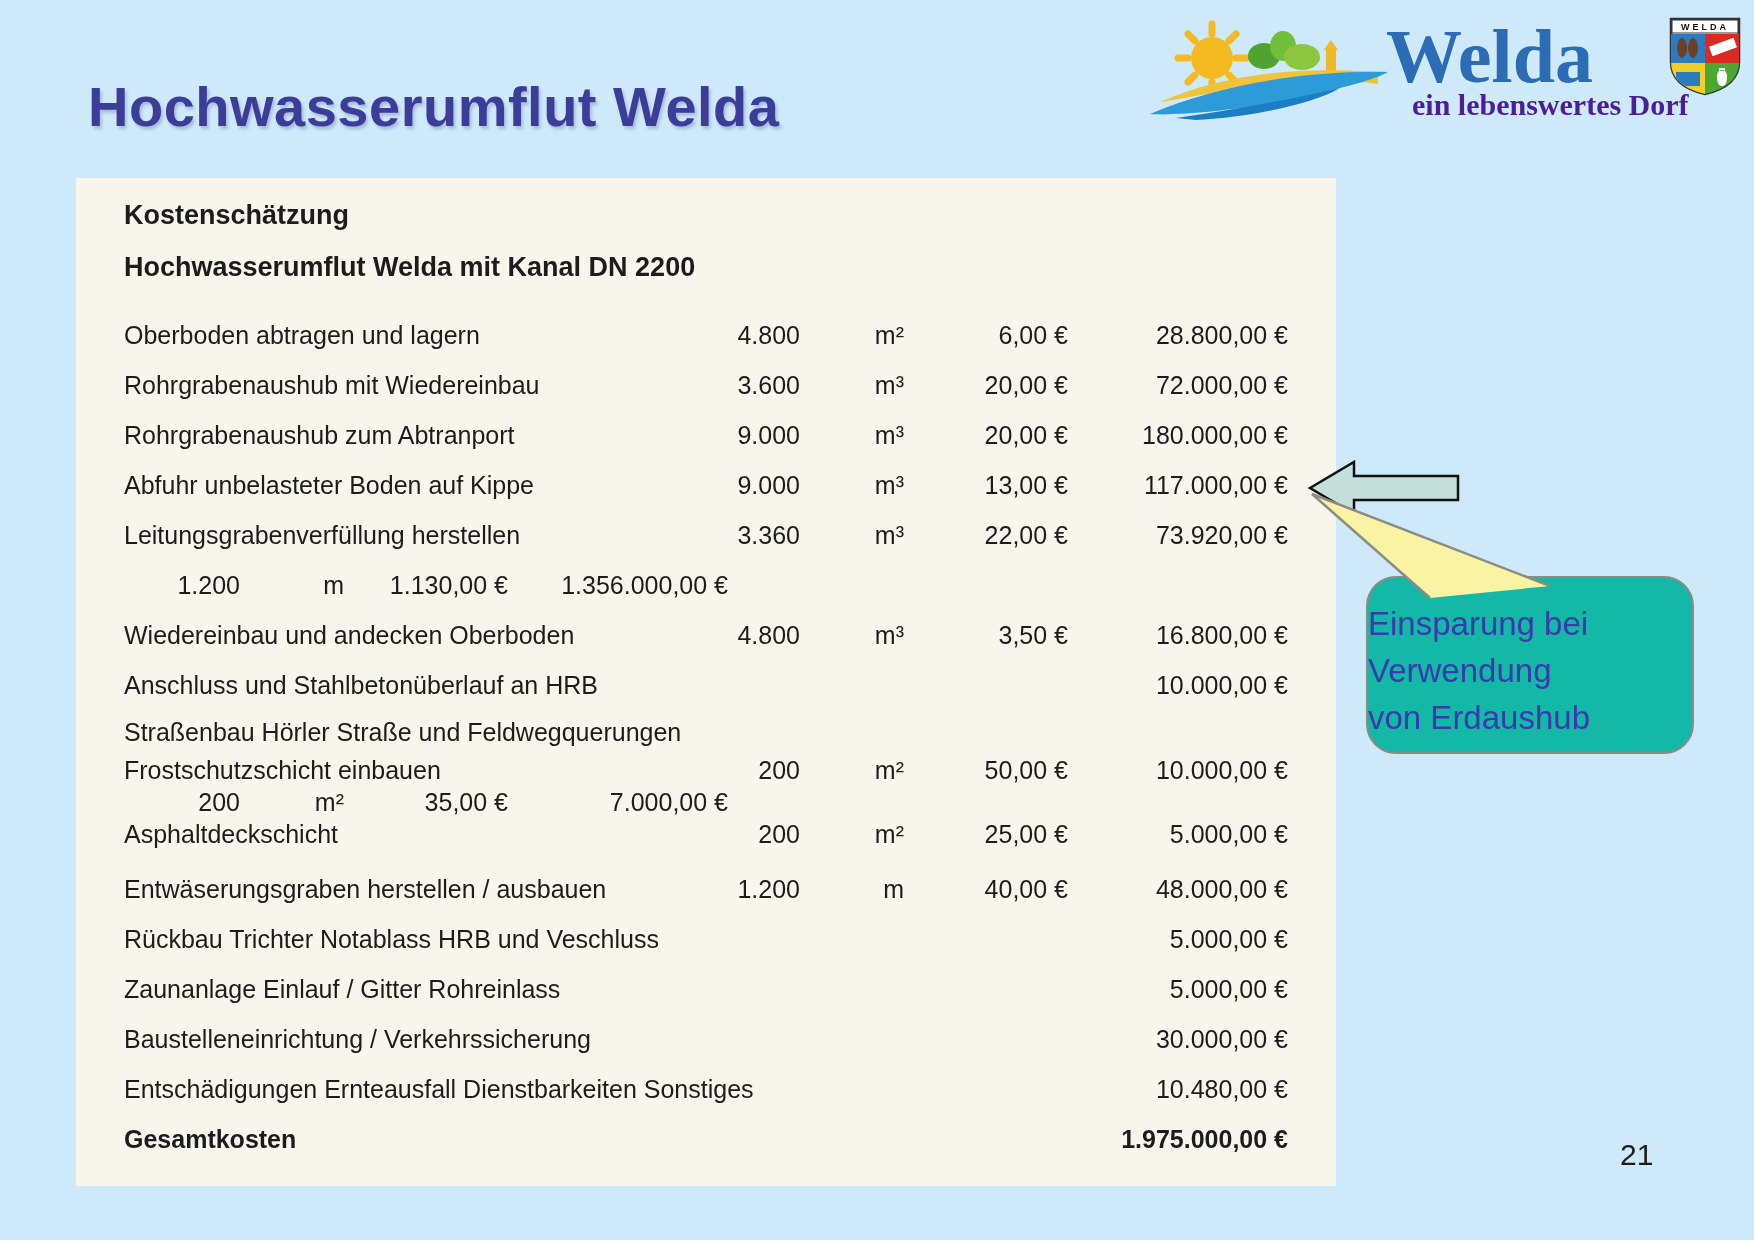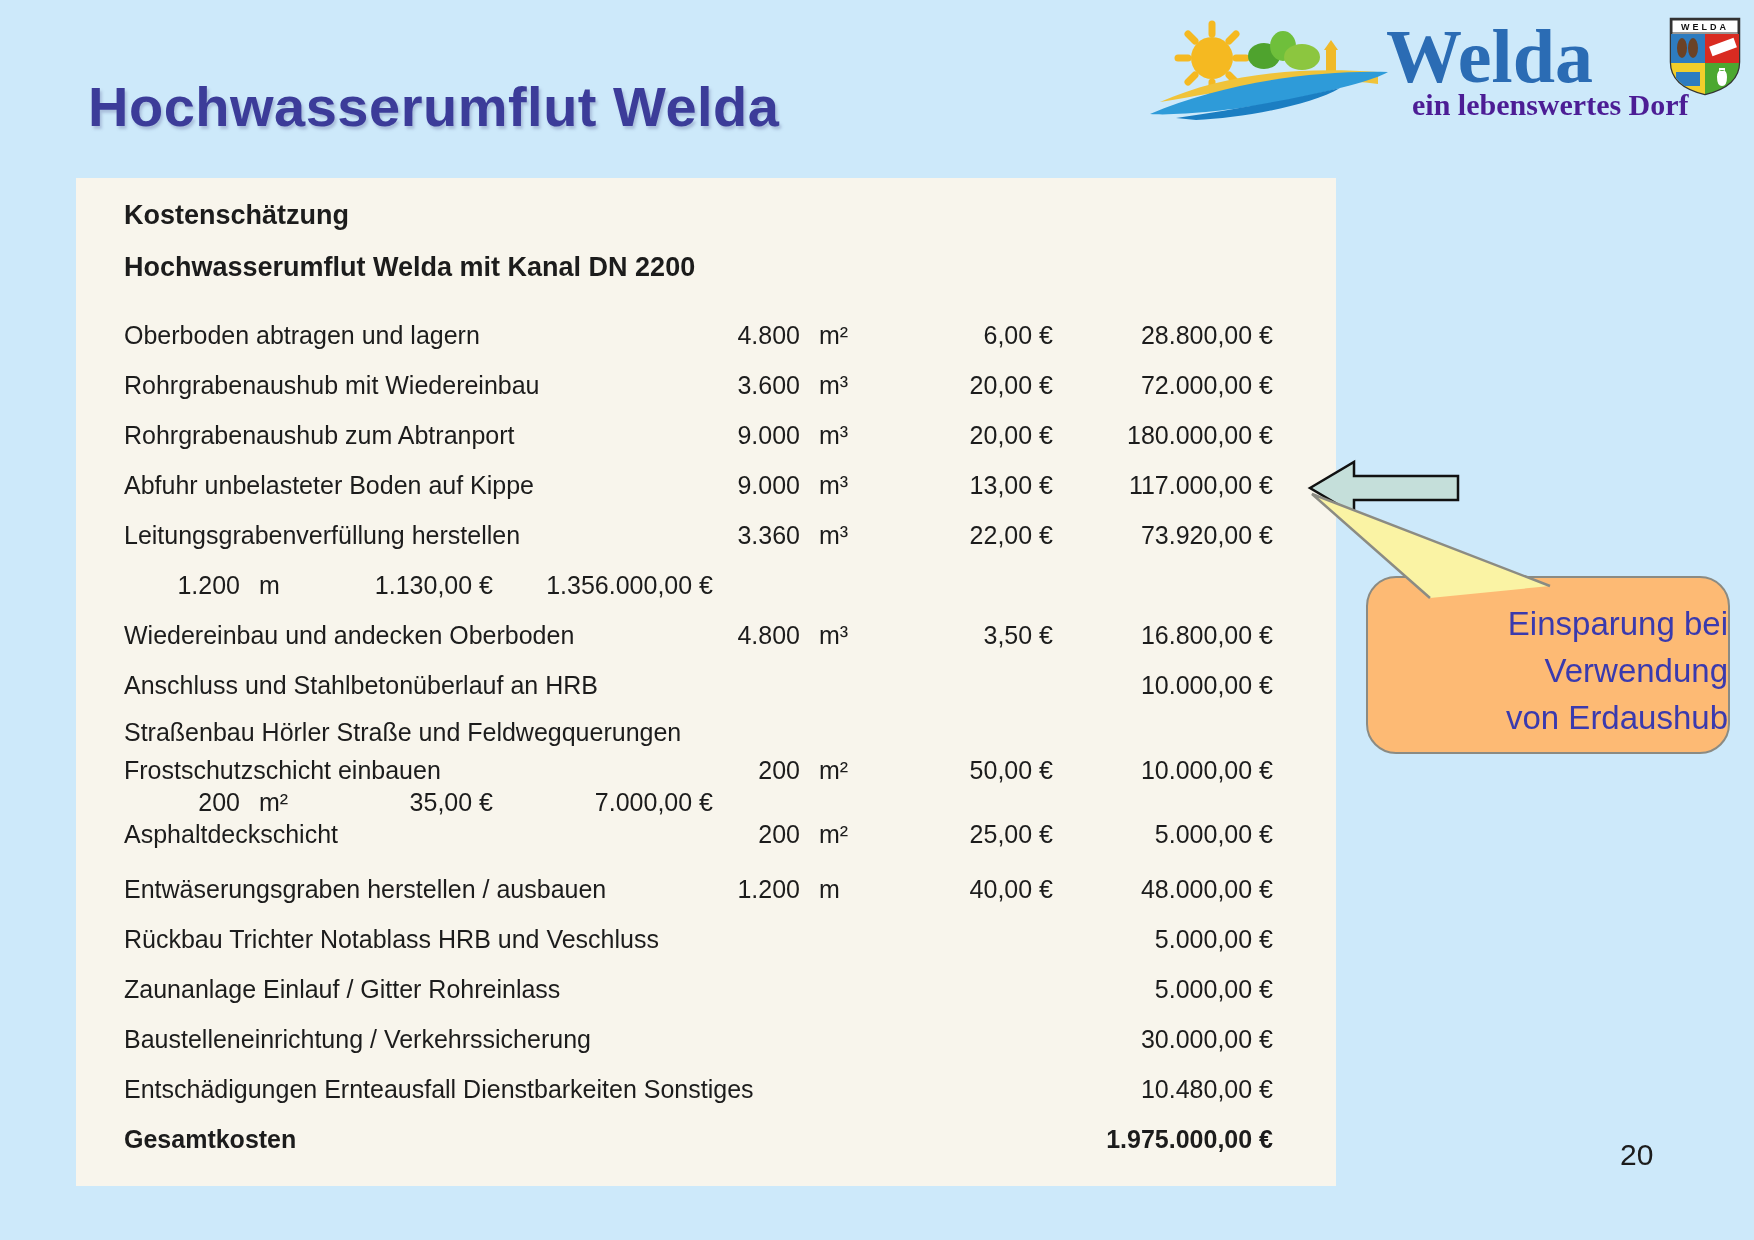--- a/index.html
+++ b/index.html
@@ -42,30 +42,30 @@
   .cost-table { position:absolute; left:48px; top:132px; width:1160px; }
   .row { display:flex; align-items:center; color:#1c1c1c; font-size:25px; }
   .row.tall    { height:50px; }
   .row.section { height:44px;text-align:right; }
   .row.compact { height:32px; }
   .row.gap-above { margin-top:14px; }
   .row.total-row { font-weight:bold; }
   .c { flex:none; white-space:nowrap; }
   .c.desc  { width:560px; }
   .c.qty   { width:116px; text-align:right; }
-  .c.unit  { width:70px;  margin-left:19px; }
+  .c.unit  { width:70px;  margin-left:34px;text-align:right; }
   .c.price { width:164px; text-align:right; }
   .c.total { width:220px; text-align:right; }
   .row.section .c.desc { width:auto; }
   
   .pointer-arrow { position:absolute; left:1306px; top:458px; }
   .callout-bubble {
-    position:absolute; left:1366px; top:576px; width:364px; height:178px;
-    background:#fdba74; border:2px solid #8B8B83; border-radius:30px;
-    box-sizing:border-box; text-align:right; padding-top:22px;
+    position:absolute; left:1366px; top:576px; width:328px; height:178px;
+    background:#14b8a6; border:2px solid #8B8B83; border-radius:30px;
+    box-sizing:border-box; text-align:left; padding-top:22px;
   }
   .callout-line {
     font-size:33px; line-height:47px; color:#3A3AAE; white-space:nowrap;
   }
   .callout-tail { position:absolute; left:1300px; top:480px; }
   .page-number {
     position:absolute; left:1620px; top:1138px;
     font-size:30px; color:#1c1c1c;
   }
 </style>
@@ -280,14 +280,14 @@
   <div class="callout-bubble">
     <div class="callout-line">Einsparung bei</div>
     <div class="callout-line">Verwendung</div>
     <div class="callout-line">von Erdaushub</div>
   </div>
   <svg class="callout-tail" width="260" height="130" viewBox="0 0 260 130">
     <polygon points="12,14 250,106 130,118" fill="#FAF3A4"></polygon>
     <path d="M130,118 L12,14 L250,106" fill="none" stroke="#8B8B83" stroke-width="2.5"></path>
   </svg>
 
-  <div class="page-number">20</div>
+  <div class="page-number">21</div>
 </div>
 
 </body></html>

